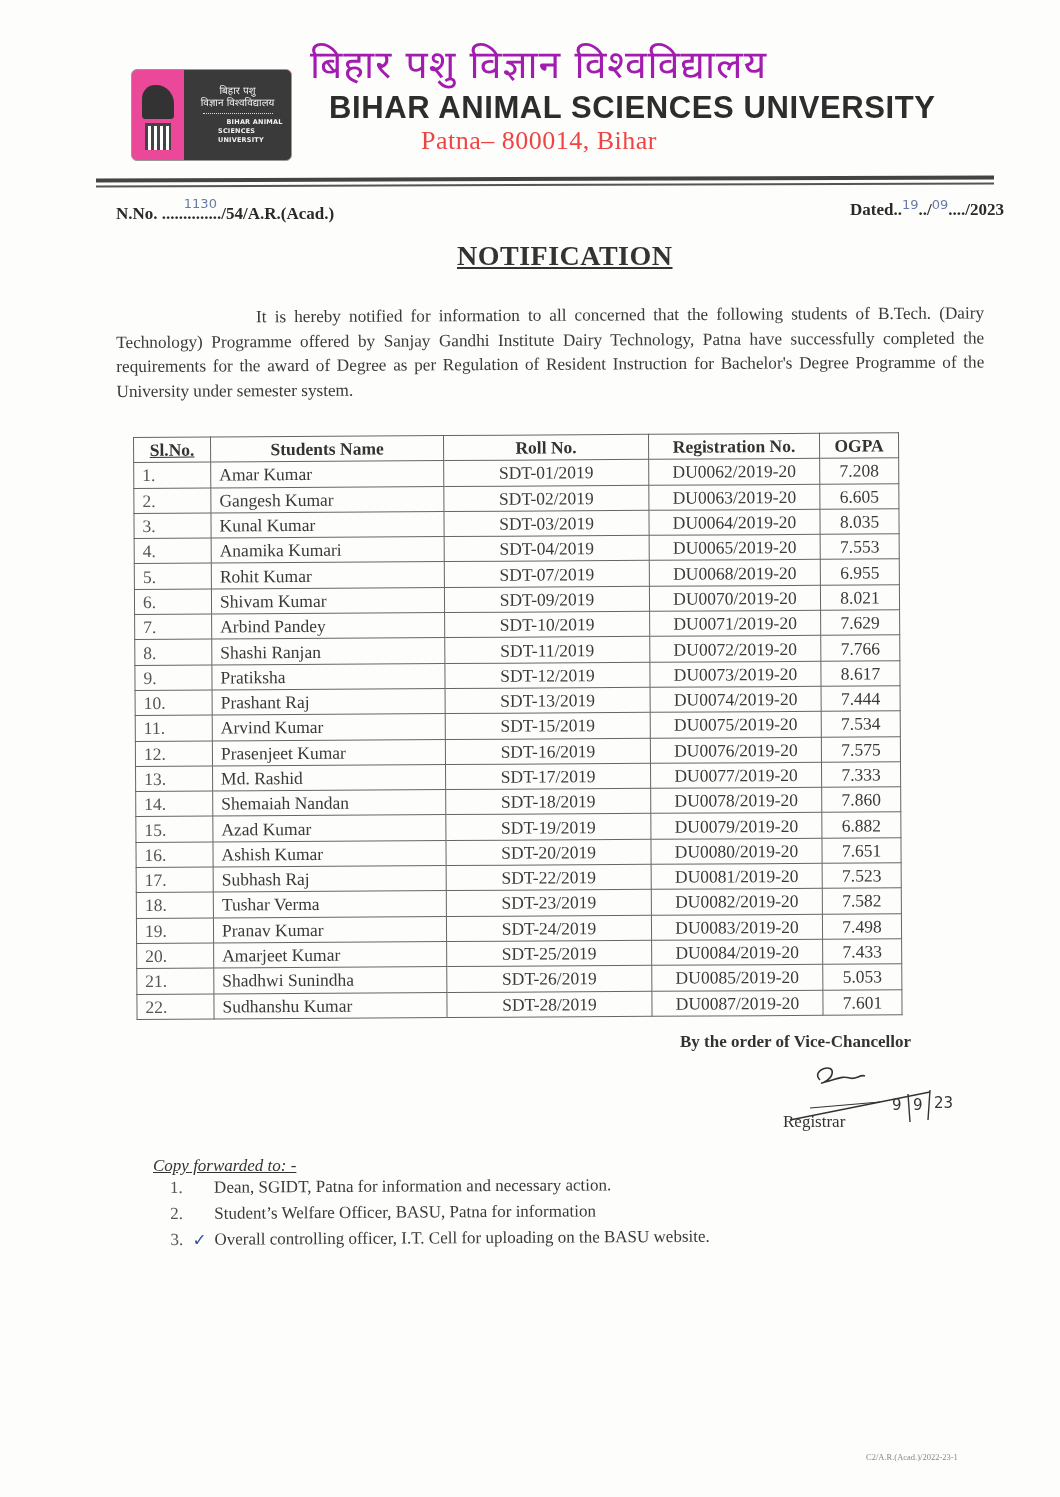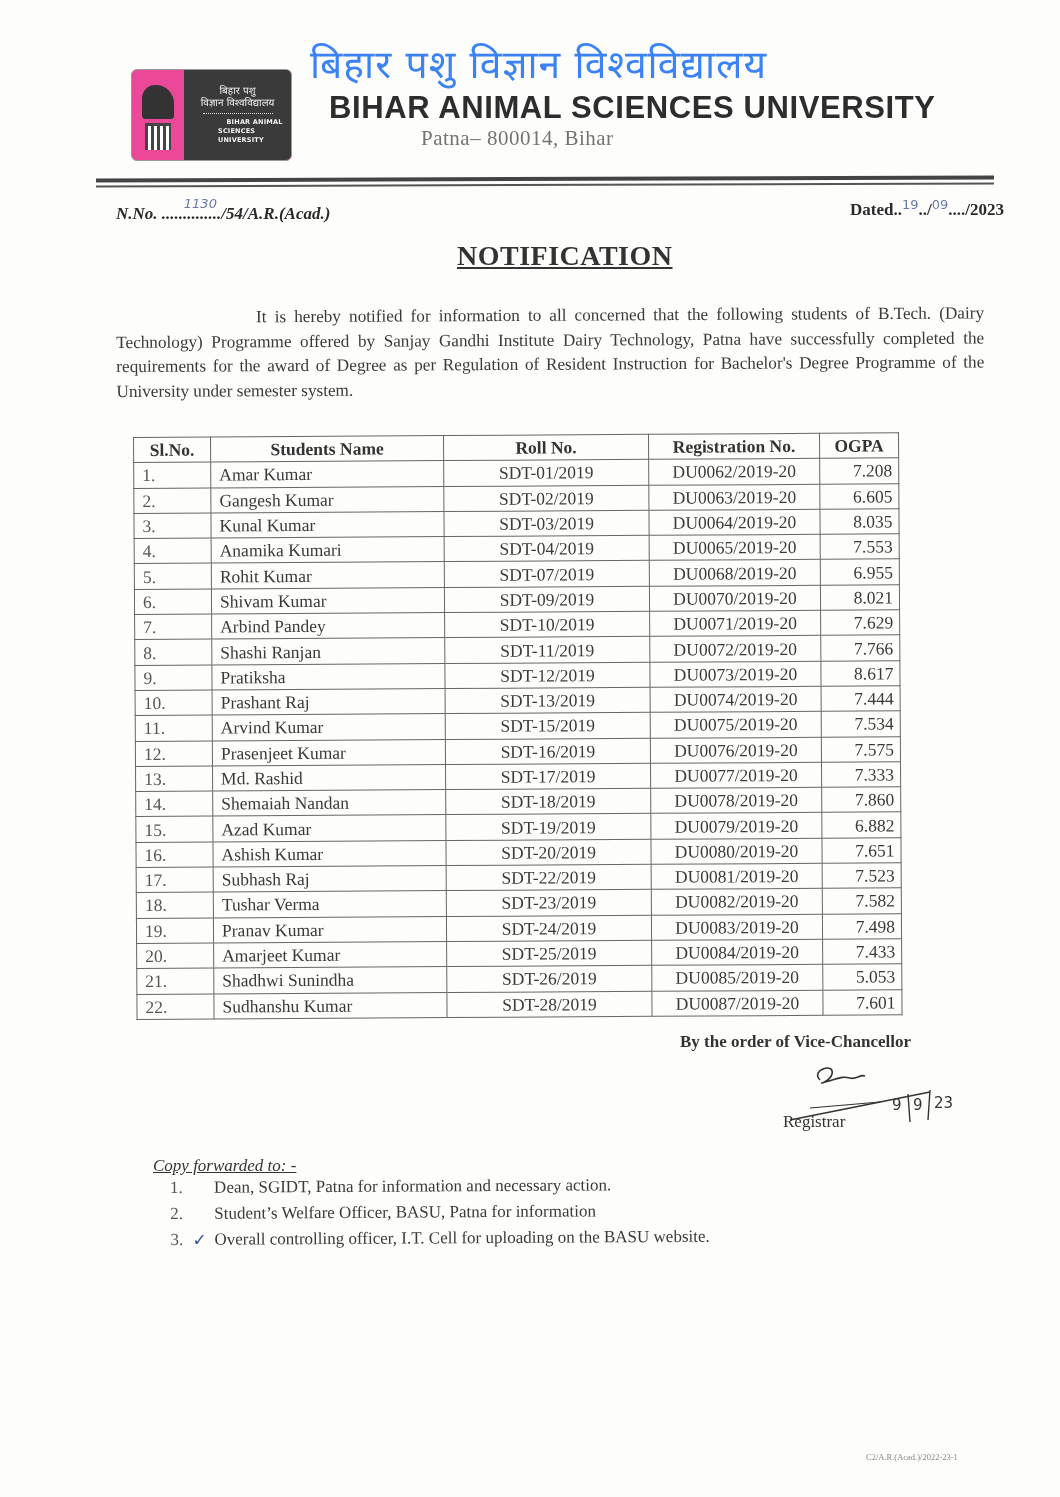--- a/index.html
+++ b/index.html
@@ -15,44 +15,44 @@
   }
   .logo-emblem { width: 52px; display: flex; flex-direction: column; align-items: center; justify-content: center; }
   .bull { width: 32px; height: 34px; background: #333; border-radius: 40% 55% 10% 10%; margin-top: 4px; }
   .pillar { width: 26px; height: 24px; margin-top: 4px;
     background: repeating-linear-gradient(90deg,#444 0 3px,#fff 3px 6px); border-top: 3px solid #444; }
   .logo-dark { flex: 1; background: #3a3a3a; color: #f2f2f2; display: flex; flex-direction: column;
     align-items: center; justify-content: center; font-family: "DejaVu Sans", sans-serif; }
   .logo-dark .hi { font-size: 10px; line-height: 12px; }
   .logo-dark .sep { width: 70px; border-top: 1px dotted #ddd; margin: 4px 0; }
   .logo-dark .en { font-size: 6.5px; font-weight: bold; line-height: 9px; letter-spacing: 0.2px; margin-left: 34px; }
-  .hindi-title { left: 310px; top: 36px; font-family: "DejaVu Sans", sans-serif; font-size: 39px; color: #3b82f6; letter-spacing: 1px; }
+  .hindi-title { left: 310px; top: 36px; font-family: "DejaVu Sans", sans-serif; font-size: 39px; color: #a21caf; letter-spacing: 1px; }
   .eng-title { left: 297px; top: 90px; font-family: "Liberation Sans", sans-serif; font-weight: bold; font-size: 31px; color: #2d2d2d; letter-spacing: 0.6px; margin-left: 32px; }
-  .city { left: 421px; top: 126px; font-size: 21px; color: #737373; letter-spacing: 0.5px; }
+  .city { left: 421px; top: 126px; font-size: 26px; color: #ef4444; letter-spacing: 0.5px; }
   .rule1 { left: 96px; top: 177px; width: 898px; height: 4px; background: #444; transform: rotate(-0.18deg); }
   .rule2 { left: 96px; top: 184px; width: 898px; height: 2px; background: #555; transform: rotate(-0.18deg); }
 
-  .nno { left: 116px; top: 204px; font-size: 17px; font-weight: bold; font-style: italic; }
+  .nno { left: 116px; top: 204px; font-size: 17px; font-weight: bold; }
   .nno .hand, .dated .hand { font-weight: normal; color: #6a7aa8; font-family: "DejaVu Sans", sans-serif; font-size: 13px; position: relative; top: -6px; }
   .dated { left: 818px; top: 200px; font-size: 17px; font-weight: bold; margin-left: 32px; }
   .title { left: 457px; top: 240px; font-size: 28px; font-weight: bold; text-decoration: underline; letter-spacing: 0.5px; color: #333; }
 
   .para { left: 116px; top: 306px; width: 868px; font-size: 17.2px; line-height: 24.5px; color: #3a3a3a; text-align: justify; text-indent: 140px; transform: rotate(-0.3deg); transform-origin: left top; }
 
   
   .table-wrap { left: 133px; top: 437px; transform: rotate(-0.35deg); transform-origin: left top; }
   table { border-collapse: collapse; font-size: 17.5px; color: #3a3a3a; }
   th, td { border: 1.3px solid #666; height: 24.3px; padding: 0 6px; line-height: 24px; }
   th { font-weight: bold; font-size: 17.5px; text-align: center; color: #333; }
   td.sl { width: 62px; text-align: left; padding-left: 8px; color: #555; }
   td.name { width: 218px; text-align: left; padding-left: 8px; }
   td.roll { width: 192px; text-align: center; }
   td.reg { width: 158px; text-align: center; }
-  td.gpa { width: 66px; text-align: right; }
-  th.sl { width: 62px; } th.name { width: 218px; } th.roll { width: 192px; } th.reg { width: 158px; } th.gpa { width: 66px; }
+  td.gpa { width: 66px; text-align: center; }
+  th.sl { width: 62px; text-decoration: underline; } th.name { width: 218px; } th.roll { width: 192px; } th.reg { width: 158px; } th.gpa { width: 66px; }
 
   .order { left: 680px; top: 1032px; font-size: 17px; font-weight: bold; color: #333; }
   .sign { left: 780px; top: 1060px; width: 200px; height: 70px; }
   .registrar { left: 783px; top: 1112px; font-size: 17px; color: #333; }
 
   .copy-head { left: 153px; top: 1156px; font-size: 17px; font-style: italic; color: #333; text-decoration: underline; }
   .copy-list { left: 170px; top: 1175px; font-size: 17px; line-height: 26px; color: #3a3a3a; transform: rotate(-0.35deg); transform-origin: left top; }
   .copy-item { display: flex; }
   .copy-item .num { width: 44px; color: #555; }
   .tick { color: #3050a0; font-family: "DejaVu Sans", sans-serif; margin-left: -22px; width: 22px; }

